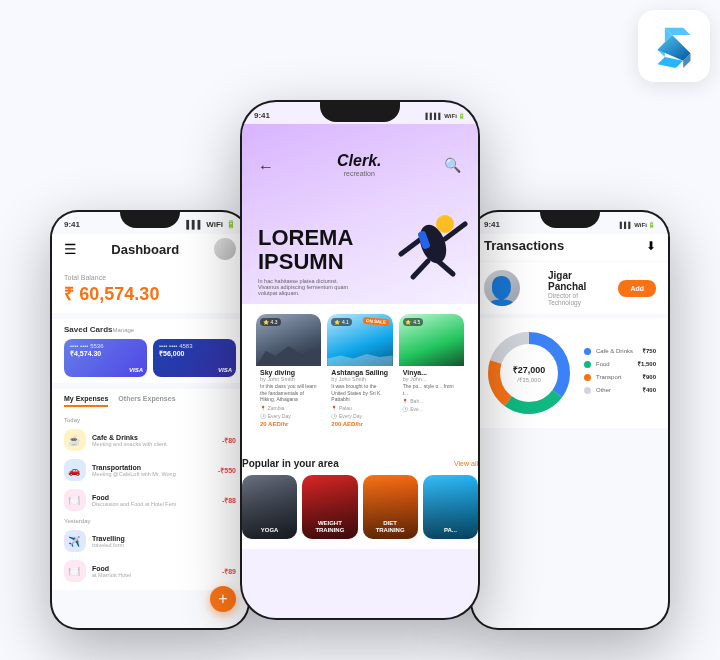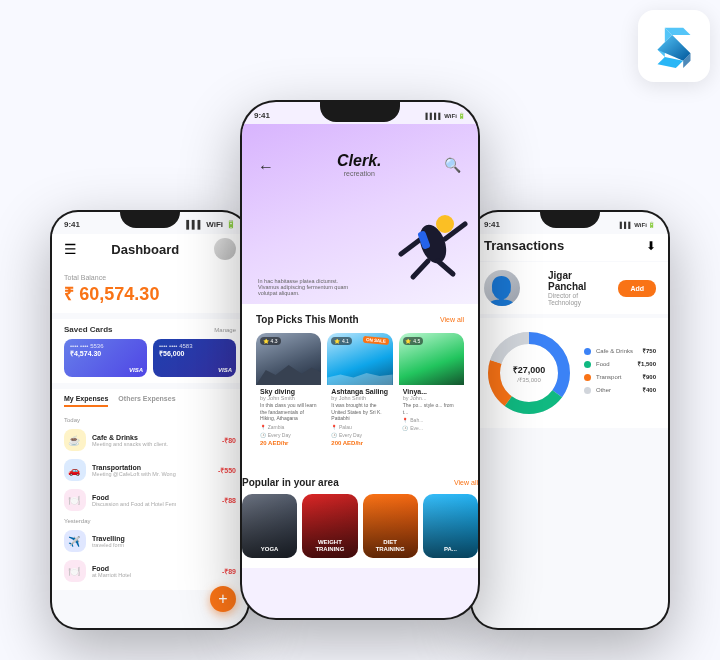--- a/index.html
+++ b/index.html
@@ -141,21 +141,20 @@
     .balance-label { font-size: 7px; color: #999; }
     .balance-amount { font-size: 18px; font-weight: 800; color: #f97316; }
 
     .saved-cards-section {
       background: #fff;
       padding: 6px 12px;
       margin-top: 6px;
     }
     .section-header-row {
       display: flex;
-      justify-content: space-between;
       align-items: center;
       margin-bottom: 5px;
     }
     .section-title { font-size: 8px; font-weight: 700; color: #333; }
     .section-action { font-size: 6px; color: #999; }
 
     .cards-row { display: flex; gap: 6px; }
     .mini-card {
       flex: 1;
       height: 38px;
@@ -670,43 +669,40 @@
       <div class="clerk-hero">
         <div class="clerk-nav">
           <span style="font-size:16px; color:#333;">←</span>
           <div style="text-align:center;">
             <div class="clerk-logo">Clerk.</div>
             <div class="clerk-sub">recreation</div>
           </div>
           <span style="font-size:14px;">🔍</span>
         </div>
 
+        <div class="hero-text">LOREMA<br>IPSUMN</div>
         <div class="hero-desc">In hac habitasse platea dictumst. Vivamus adipiscing fermentum quam volutpat aliquam.</div>
 
         <svg class="diver-figure" viewBox="0 0 80 110">
 
           <ellipse cx="40" cy="55" rx="12" ry="20" fill="#1a1a2e" transform="rotate(-20 40 55)"></ellipse>
 
           <circle cx="52" cy="35" r="9" fill="#fbbf24"></circle>
 
           <line x1="28" y1="50" x2="8" y2="65" stroke="#1a1a2e" stroke-width="5" stroke-linecap="round"></line>
           <line x1="52" y1="50" x2="72" y2="35" stroke="#1a1a2e" stroke-width="5" stroke-linecap="round"></line>
 
           <line x1="35" y1="72" x2="20" y2="88" stroke="#1a1a2e" stroke-width="5" stroke-linecap="round"></line>
           <line x1="45" y1="72" x2="60" y2="85" stroke="#1a1a2e" stroke-width="5" stroke-linecap="round"></line>
 
           <rect x="27" y="42" width="8" height="18" rx="3" fill="#2563eb" transform="rotate(-20 31 51)"></rect>
         </svg>
       </div>
 
       <div class="clerk-content">
-        <div class="top-picks-header">
-          <span class="top-picks-title">Top Picks This Month</span>
-          <span class="view-all">View all</span>
-        </div>
 
         <div class="activity-cards">
 
           <div class="activity-card">
             <div class="card-img-area card-img-skydiving">
               <div class="mountain-silhouette"></div>
               <div class="activity-rating">⭐ 4.3</div>
             </div>
             <div class="activity-card-info">
               <div class="activity-card-name">Sky diving</div>

